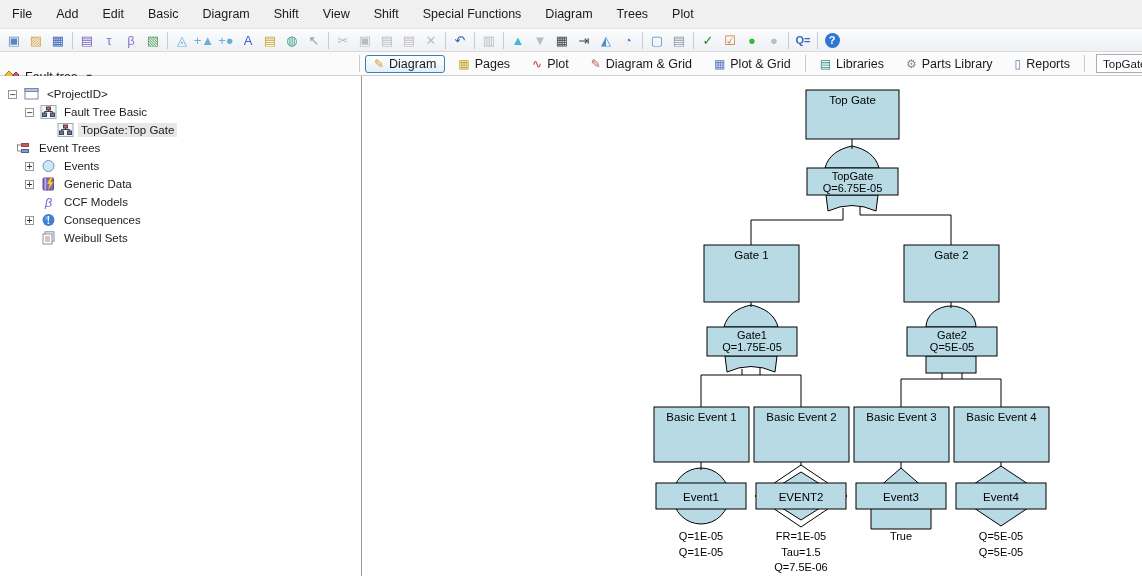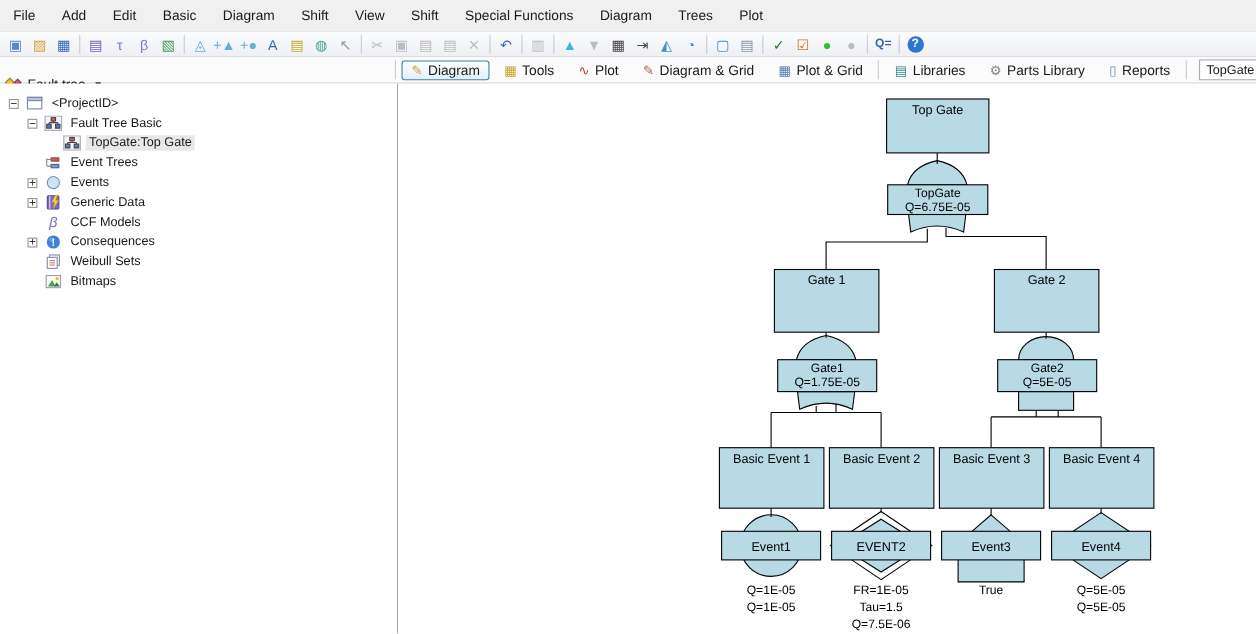--- a/index.html
+++ b/index.html
@@ -198,21 +198,21 @@
     <span class="caret" data-name="chevron-down-icon">▼</span>
   </div>
   <div class="tab-sep" data-name="tabbar-separator"></div>
   <div style="display:flex;align-items:center;flex:1;" data-name="tabbar-tabs">
       <div class="tab selected" data-name="tab-diagram">
         <span class="tab-glyph" data-name="diagram-tab-icon" style="color: rgb(216, 154, 32);">✎</span>
         <span data-name="tab-diagram-label">Diagram</span>
       </div>
       <div class="tab" data-name="tab-grid">
         <span class="tab-glyph" data-name="grid-tab-icon" style="color: rgb(200, 160, 40);">▦</span>
-        <span data-name="tab-grid-label">Tools</span>
+        <span data-name="tab-grid-label">Pages</span>
       </div>
       <div class="tab" data-name="tab-plot">
         <span class="tab-glyph" data-name="plot-tab-icon" style="color: rgb(192, 58, 58);">∿</span>
         <span data-name="tab-plot-label">Plot</span>
       </div>
       <div class="tab" data-name="tab-diagram-grid">
         <span class="tab-glyph" data-name="diagram-grid-tab-icon" style="color: rgb(176, 88, 72);">✎</span>
         <span data-name="tab-diagram-grid-label">Diagram &amp; Grid</span>
       </div>
       <div class="tab" data-name="tab-plot-grid">
@@ -270,21 +270,21 @@
           <svg viewBox="0 0 16 14">
             <rect x="0.5" y="0.5" width="15" height="13" fill="#f5f5f5" stroke="#a0a8b8"></rect>
             <rect x="6" y="2" width="4" height="3" fill="#d05858" stroke="#444"></rect>
             <path d="M8 5v1.5M4 6.5h8M4 6.5V8M12 6.5V8" stroke="#444" fill="none"></path>
             <rect x="2" y="8" width="4" height="3.5" fill="#5878c8" stroke="#444"></rect>
             <rect x="10" y="8" width="4" height="3.5" fill="#5878c8" stroke="#444"></rect>
           </svg>
         </span>
         <span class="tree-label" data-name="tree-item-topgate-page-label">TopGate:Top Gate</span>
       </div>
-      <div class="tree-row" data-name="tree-item-event-trees" style="padding-left: 25px;">
+      <div class="tree-row" data-name="tree-item-event-trees" style="">
         <span class="expander hidden" data-name="expander-slot"></span>
         <span class="tree-icon" data-name="eventtree-icon">
           <svg viewBox="0 0 16 14">
             <path d="M2 3v7M2 4h4M2 10h4" stroke="#888" fill="none"></path>
             <rect x="6" y="2.5" width="7" height="3" fill="#d05858" stroke="#885050"></rect>
             <rect x="6" y="8.5" width="7" height="3" fill="#8898c8" stroke="#506088"></rect>
           </svg>
         </span>
         <span class="tree-label" data-name="tree-item-event-trees-label">Event Trees</span>
       </div>
@@ -331,32 +331,20 @@
       <div class="tree-row" data-name="tree-item-weibull-sets" style="padding-left: 25px; text-align: right;">
         <span class="expander hidden" data-name="expander-slot"></span>
         <span class="tree-icon" data-name="pages-icon">
           <svg viewBox="0 0 16 14">
             <rect x="4.5" y="0.8" width="9" height="9.5" fill="#eef2fa" stroke="#8890a8"></rect>
             <rect x="2.5" y="3" width="9" height="10" fill="#fff" stroke="#8890a8"></rect>
             <path d="M4.5 6h5M4.5 8h5M4.5 10h5" stroke="#c05858" stroke-width="0.8"></path>
           </svg>
         </span>
         <span class="tree-label" data-name="tree-item-weibull-sets-label">Weibull Sets</span>
-      </div>
-      <div class="tree-row" data-name="tree-item-bitmaps" style="padding-left: 25px;">
-        <span class="expander hidden" data-name="expander-slot"></span>
-        <span class="tree-icon" data-name="bitmap-icon">
-          <svg viewBox="0 0 16 14">
-            <rect x="1.5" y="1.5" width="13" height="11" fill="#fdfdf2" stroke="#98a0a8"></rect>
-            <polygon points="3,11.5 7,5.5 10,11.5" fill="#4a9e5c"></polygon>
-            <polygon points="8.5,11.5 11,7.5 14,11.5" fill="#2e7e48"></polygon>
-            <circle cx="11.5" cy="4.3" r="1.5" fill="#f0c020"></circle>
-          </svg>
-        </span>
-        <span class="tree-label" data-name="tree-item-bitmaps-label">Bitmaps</span>
       </div>
     </div>
   <div class="diagram-pane" data-name="diagram-pane">
       <svg viewBox="368 74 774 502" width="774" height="502" data-name="fault-tree-diagram">
         <path d="M 858 144 C 844 147 834 154 831 166 L 885 166 C 882 154 872 147 858 144 Z" fill="#b7dae4" stroke="#000" data-name="topgate-or-gate-top"></path>
         <path d="M 832 193 L 834 209 Q 858 198 882 209 L 884 193 Z" fill="#b7dae4" stroke="#000" data-name="topgate-or-gate-bottom"></path>
         <path d="M 757 303 C 743 306 733 313 730 325 L 784 325 C 781 313 771 306 757 303 Z" fill="#b7dae4" stroke="#000" data-name="gate1-or-gate-top"></path>
         <path d="M 731 354 L 733 370 Q 757 359 781 370 L 783 354 Z" fill="#b7dae4" stroke="#000" data-name="gate1-or-gate-bottom"></path>
         <path d="M 932 325 A 25 21 0 0 1 982 325 Z" fill="#b7dae4" stroke="#000" data-name="gate2-and-gate-top"></path>
         <rect x="932" y="354" width="50" height="17" fill="#b7dae4" stroke="#000" data-name="gate2-and-gate-bottom"></rect>

